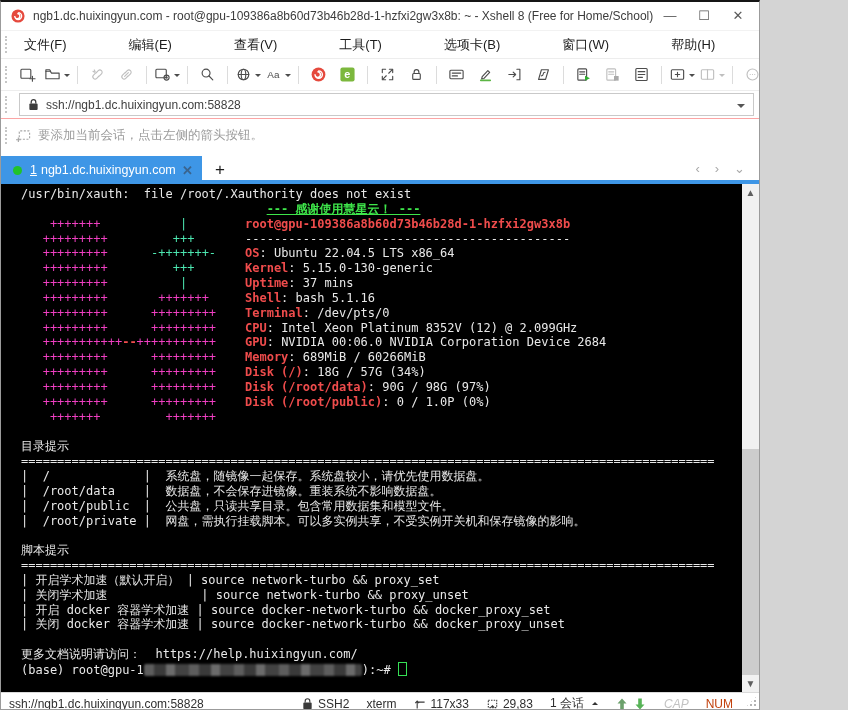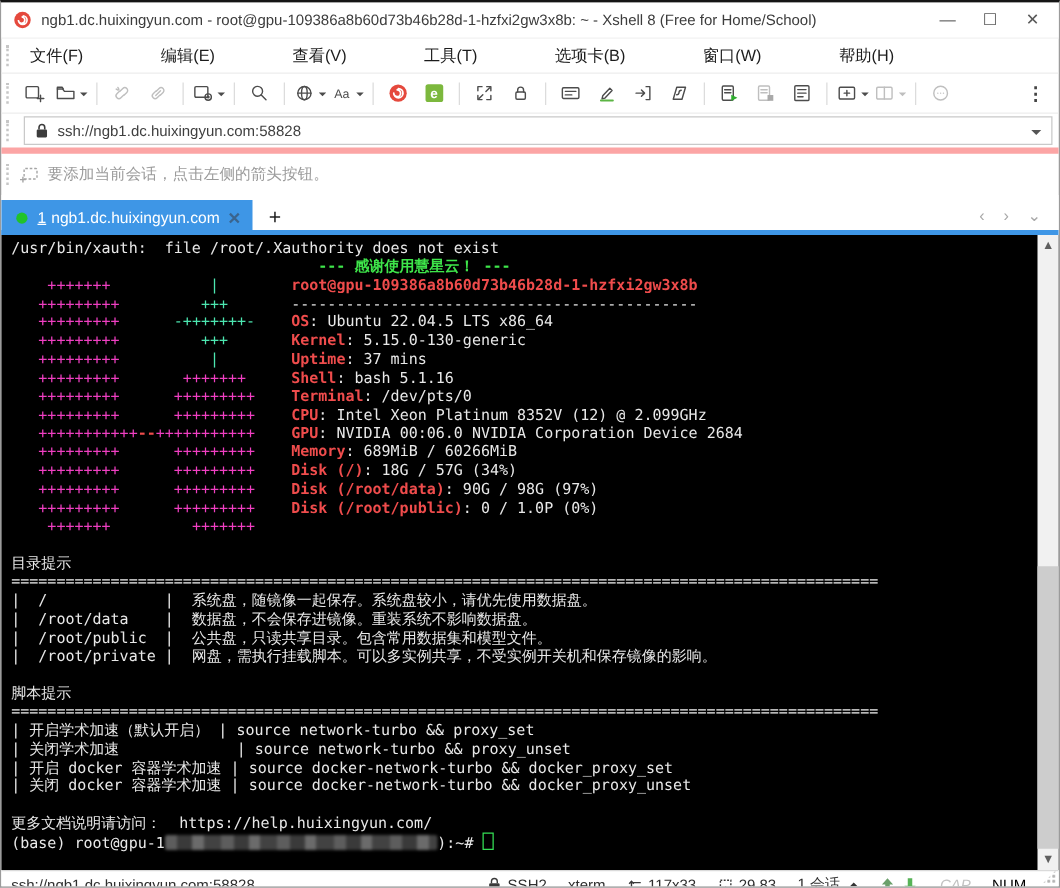--- a/index.html
+++ b/index.html
@@ -1,16 +1,16 @@
 <!DOCTYPE html>
 <html style="--t-w: #e8e8e8; --t-g: #3ee54a; --t-r: #ef4c4c; --t-m: #f03fc2; --t-c: #4ce6b0; --ui-tab: #3e96e6; --ui-dot: #21c32a;"><head>
 <meta charset="utf-8">
 <style>
   html,body{margin:0;padding:0;background:#d4d4d4;}
-  #win{width:848px;height:710px;box-sizing:border-box;background:#fff;border:1px solid #9b9b9b;border-top:2px solid #151515;
+  #win{width:760px;height:710px;box-sizing:border-box;background:#fff;border:1px solid #9b9b9b;border-top:2px solid #151515;
        font-family:"Liberation Sans",sans-serif;position:relative;overflow:hidden;-webkit-font-smoothing:antialiased;}
   
   .titlebar{height:28px;display:flex;align-items:center;padding:0 4px 0 9px;background:#fff;}
   .app-ico{width:16px;height:16px;margin-right:7px;flex:none;}
   .title-text{font-size:12px;color:#3c3c3c;white-space:nowrap;overflow:hidden;}
   .winctl{margin-left:auto;display:flex;}
   .winctl span{width:34px;text-align:center;color:#5a5a5a;font-size:13px;line-height:26px;}
   
   .menubar{height:27px;display:flex;align-items:center;border-top:1px solid #f2f2f2;}
   .grip{height:17px;border-left:2px dotted #c6c6c6;margin:0 6px 0 4px;flex:none;}
@@ -23,61 +23,61 @@
   .tb .caret{width:0;height:0;border:3.4px solid transparent;border-top-color:currentColor;margin:5px 0 0 3px;}
   .tdiv{width:1px;height:18px;background:#dcdcdc;margin:0 5px;flex:none;}
   .tb-more{margin-left:auto;}
   
   .addrbar{height:27px;display:flex;align-items:center;}
   .addr-field{flex:1;height:21px;margin:0 5px 0 6px;border:1px solid #c9c9c9;background:#fff;display:flex;align-items:center;padding:0 8px;}
   .addr-field svg{width:11px;height:13px;margin-right:7px;flex:none;}
   .addr-text{font-size:12px;color:#3f3f3f;}
   .addr-caret{margin-left:auto;width:0;height:0;border:4px solid transparent;border-top-color:#555;margin-top:7px;}
   
-  .noticebar{height:33px;display:flex;align-items:center;border-top:5px solid #fca5a5;color:#9b9b9b;}
+  .noticebar{height:33px;display:flex;align-items:center;border-top:1px solid #fca5a5;color:#9b9b9b;}
   .noticebar svg{width:17px;height:15px;margin:0 6px 0 2px;fill:none;stroke:#a5a5a5;stroke-width:1.2;flex:none;}
   .notice-text{font-size:12.5px;}
   
   .tabbar{height:32px;background:#fff;display:flex;align-items:flex-end;position:relative;}
   .tabbar::after{content:"";position:absolute;left:0;right:0;bottom:0;height:4px;background:var(--ui-tab);}
   .tab{height:28px;width:201px;box-sizing:border-box;background:var(--ui-tab);color:#fff;display:flex;align-items:center;
        padding:0 9px 0 12px;font-size:12.5px;position:relative;z-index:1;}
   .tab-dot{width:9px;height:9px;border-radius:50%;background:var(--ui-dot);margin-right:8px;flex:none;}
   .tab-num{text-decoration:underline;margin-right:4px;}
   .tab-close{margin-left:auto;color:#3a648e;font-size:13px;font-weight:bold;}
   .newtab{width:36px;height:28px;display:flex;align-items:center;justify-content:center;color:#1a1a1a;font-size:17px;z-index:1;}
   .tab-nav{margin-left:auto;display:flex;gap:15px;color:#a9a9a9;font-size:13px;align-items:center;padding:0 14px 8px 0;}
   
   .term{position:relative;height:508px;background:#000;}
-  .term-text{position:absolute;top:0;left:0;right:17px;bottom:0;padding:3px 0 0 8px;overflow:hidden;
+  .term-text{position:absolute;top:0;left:0;right:17px;bottom:0;padding:3px 0 0 20px;overflow:hidden;
              font-family:"DejaVu Sans Mono",monospace;font-size:12px;line-height:14.85px;white-space:pre;}
   .t-line{height:14.85px;}
   .s-w,.s-p{color:var(--t-w);}
-  .s-g{color:var(--t-g);font-weight:bold;}
+  .s-g{color:var(--t-g);font-weight:bold;text-decoration:underline;}
   .s-r{color:var(--t-r);font-weight:bold;text-align:right;}
   .s-m{color:var(--t-m);}
   .s-c{color:var(--t-c);}
   .redact{display:inline-block;width:218px;height:12px;vertical-align:-2px;border-radius:2px;
           background:repeating-linear-gradient(90deg,#5d5d5d 0 10px,#3a3a3a 10px 22px,#6b6b6b 22px 31px,#424242 31px 45px);
           filter:blur(1.2px);}
   .cursor{display:inline-block;width:7px;height:12px;vertical-align:-2px;border:1.4px solid #35e055;}
   
   .sbar{position:absolute;top:0;right:0;bottom:0;width:17px;background:#f1f1f1;}
   .sarr{height:17px;display:flex;align-items:center;justify-content:center;color:#5f5f5f;font-size:10px;}
   .sarr.dn{position:absolute;bottom:0;left:0;right:0;}
   .sthumb{position:absolute;left:0;right:0;top:265px;bottom:17px;background:#cdcdcd;}
   
   .statusbar{height:21px;display:flex;align-items:center;border-top:1px solid #dadada;background:#fff;
              padding:0 26px 0 8px;font-size:12px;color:#2e2e2e;}
   .st-right{margin-left:auto;display:flex;align-items:center;gap:17px;}
   .st-item{display:flex;align-items:center;gap:4px;}
   .st-item svg{width:13px;height:13px;fill:none;stroke:#3a3a3a;stroke-width:1.2;}
   .st-caret{width:0;height:0;border:3.4px solid transparent;border-bottom-color:#333;margin-left:4px;margin-bottom:3px;}
   .st-cap{color:#c2c2c2;font-style:italic;}
-  .st-num{color:#000000;}
+  .st-num{color:#c2410c;}
   .rgrip{position:absolute;right:2px;bottom:2px;width:11px;height:11px;
          background-image:radial-gradient(#b3b3b3 1.1px,transparent 1.2px);background-size:4px 4px;background-position:100% 100%;
          clip-path:polygon(100% 0,100% 100%,0 100%);}
 </style>
 </head>
 <body>
 
 <div id="win">
 
   <div class="titlebar">

